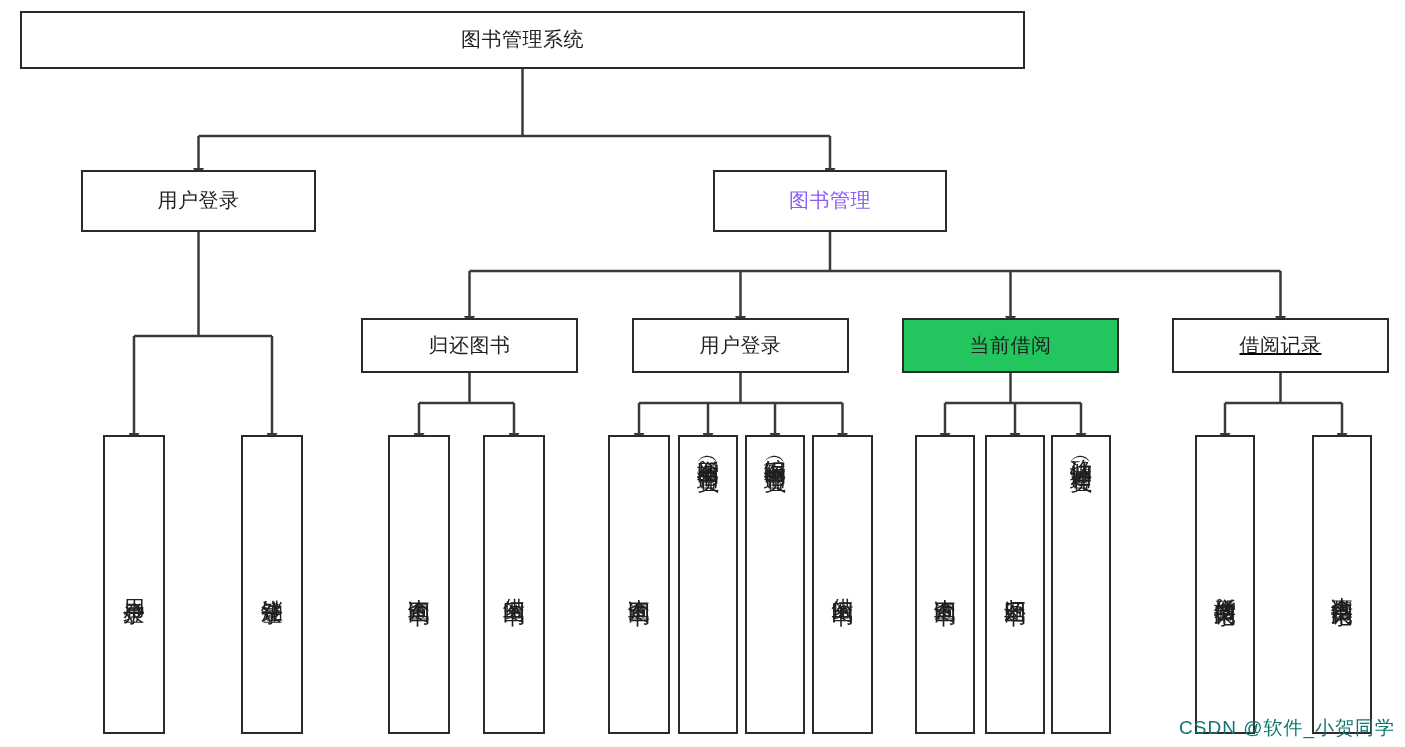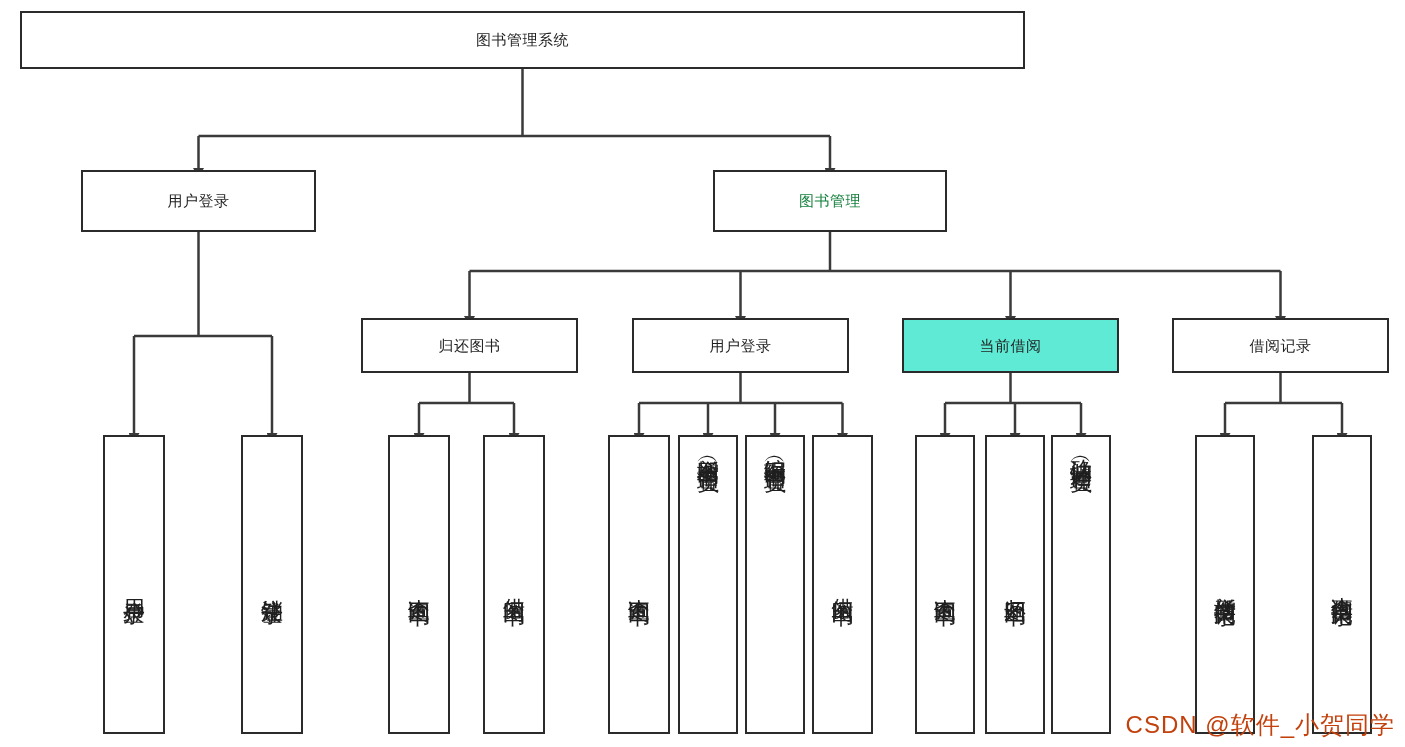--- a/index.html
+++ b/index.html
@@ -35,43 +35,43 @@
     justify-content: center;
     overflow: hidden;
   }
   .node.vertical {
     align-items: flex-start;
     justify-content: center;
     padding-top: 4px;
   }
   .node-label {
     color: #1f1f1f;
-    font-size: 15px;
+    font-size: 20px;
     line-height: 1.18;
     letter-spacing: 0.5px;
     white-space: nowrap;
     user-select: none;
   }
   .node.vertical .node-label {
     writing-mode: vertical-rl;
     text-orientation: upright;
     line-height: 1.0;
     letter-spacing: 2px;
     font-size: 22px;
   }
   .node.vertical.centered {
     align-items: center;
     padding-top: 0;
   }
   .watermark {
     position: absolute;
     right: 10px;
     bottom: 6px;
-    font-size: 24px;
-    color: #c2410c;
+    font-size: 19px;
+    color: #0f766e;
     letter-spacing: 1px;
     user-select: none;
     white-space: nowrap;
   }
 </style>
 </head>
 <body>
 
 <div id="canvas">
   <svg id="wires" xmlns="http://www.w3.org/2000/svg">
@@ -118,32 +118,32 @@
   </svg>
 
   <div id="node-layer">
       <div class="node" style="left: 20px; top: 11px; width: 1005px; height: 58px; border-color: rgb(43, 43, 43); background: rgb(255, 255, 255);">
         <span class="node-label" style="color: rgb(31, 31, 31);">图书管理系统</span>
       </div>
       <div class="node" style="left: 81px; top: 170px; width: 235px; height: 62px; border-color: rgb(43, 43, 43); background: rgb(255, 255, 255);">
         <span class="node-label" style="color: rgb(31, 31, 31);">用户登录</span>
       </div>
       <div class="node" style="left: 713px; top: 170px; width: 234px; height: 62px; border-color: rgb(43, 43, 43); background: rgb(255, 255, 255);">
-        <span class="node-label" style="color: #15803d;">图书管理</span>
+        <span class="node-label" style="color: #8b5cf6;">图书管理</span>
       </div>
       <div class="node" style="left: 361px; top: 318px; width: 217px; height: 55px; border-color: rgb(43, 43, 43); background: rgb(255, 255, 255);">
         <span class="node-label" style="color: rgb(31, 31, 31);">归还图书</span>
       </div>
       <div class="node" style="left: 632px; top: 318px; width: 217px; height: 55px; border-color: rgb(43, 43, 43); background: rgb(255, 255, 255);">
         <span class="node-label" style="color: rgb(31, 31, 31);">用户登录</span>
       </div>
-      <div class="node" style="left: 902px; top: 318px; width: 217px; height: 55px; border-color: rgb(43, 43, 43); background: #5eead4;">
+      <div class="node" style="left: 902px; top: 318px; width: 217px; height: 55px; border-color: rgb(43, 43, 43); background: #22c55e;">
         <span class="node-label" style="color: rgb(31, 31, 31);">当前借阅</span>
       </div>
-      <div class="node" style="left: 1172px; top: 318px; width: 217px; height: 55px; border-color: rgb(43, 43, 43); background: rgb(255, 255, 255);">
+      <div class="node" style="left: 1172px; top: 318px; width: 217px; height: 55px; border-color: rgb(43, 43, 43); background: rgb(255, 255, 255); text-decoration: underline;">
         <span class="node-label" style="color: rgb(31, 31, 31);">借阅记录</span>
       </div>
       <div class="node vertical centered" style="left: 103px; top: 435px; width: 62px; height: 299px; border-color: rgb(43, 43, 43); background: rgb(255, 255, 255);">
         <span class="node-label" style="color: rgb(31, 31, 31);">用户登录</span>
       </div>
       <div class="node vertical centered" style="left: 241px; top: 435px; width: 62px; height: 299px; border-color: rgb(43, 43, 43); background: rgb(255, 255, 255);">
         <span class="node-label" style="color: rgb(31, 31, 31);">注销登录</span>
       </div>
       <div class="node vertical centered" style="left: 388px; top: 435px; width: 62px; height: 299px; border-color: rgb(43, 43, 43); background: rgb(255, 255, 255);">
         <span class="node-label" style="color: rgb(31, 31, 31);">查询图书</span>

